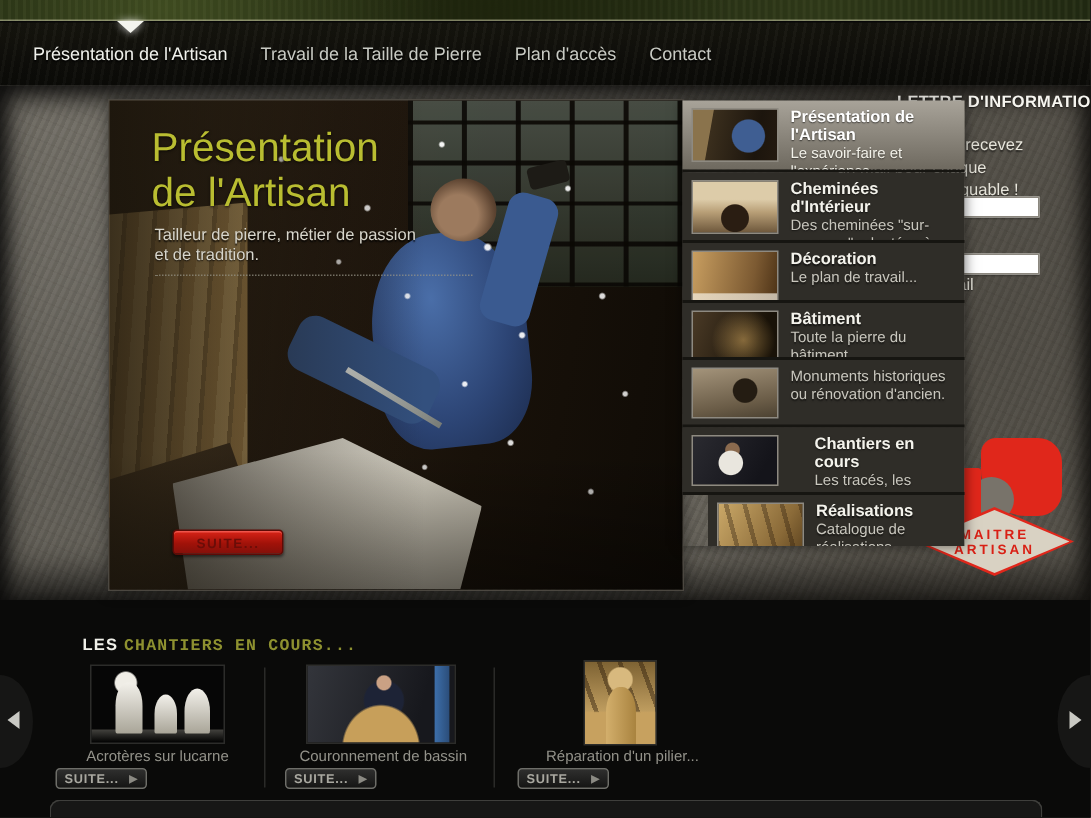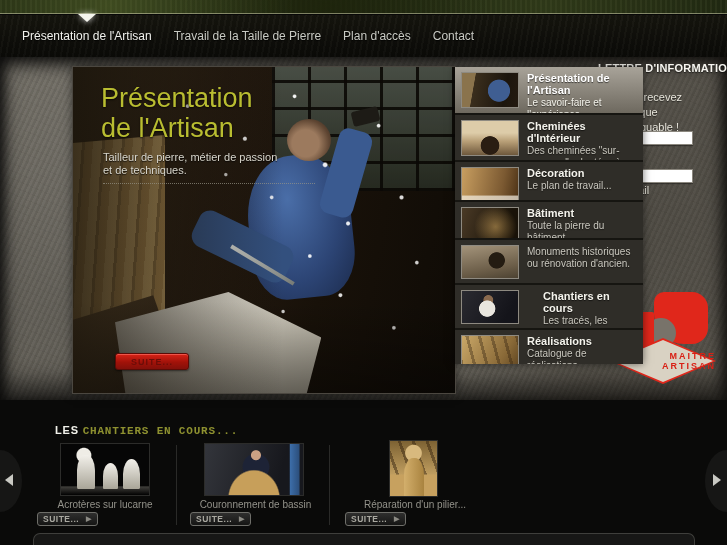--- a/index.html
+++ b/index.html
@@ -64,21 +64,21 @@
     border-radius:10px 16px 16px 30px; }
   .l-hole { position:absolute; left:8px; top:26px; width:30px; height:30px; border-radius:50%;
     background:#78736a; }
   .l-bar { position:absolute; left:2px; top:20px; width:14px; height:50px; background:#e0271b;
     border-radius:2px; }
   #logo-diamond { position:absolute; left:610px; top:338px; width:106px; height:46px; z-index:3; }
   .d-outer { position:absolute; inset:0; background:#e0271b;
     clip-path:polygon(50% 0, 100% 50%, 50% 100%, 0 50%); }
   .d-inner { position:absolute; left:3px; top:2px; right:3px; bottom:2px; background:#d9d2c3;
     clip-path:polygon(50% 0, 100% 50%, 50% 100%, 0 50%); }
-  .d-text { position:absolute; inset:0; padding-top:13px; text-align:right; color:#d92015;
+  .d-text { position:absolute; inset:0; padding-top:13px; text-align:center; color:#d92015;
     font-size:9px; font-weight:bold; letter-spacing:2px; line-height:10px; }
 
   
   #hero { position:absolute; left:73px; top:67px; width:382px; height:326px; overflow:hidden;
     z-index:4; box-shadow:0 0 0 1px #4b4740, 0 0 10px rgba(0,0,0,.6);
     background:linear-gradient(100deg, #3a2d1c 0%, #241a10 35%, #181109 65%, #0f0b06 100%); }
   .h-window { position:absolute; left:52%; top:0; right:0; height:38%;
     background:
       repeating-linear-gradient(90deg, rgba(10,8,5,.9) 0 3px, transparent 3px 36px),
       repeating-linear-gradient(0deg, rgba(10,8,5,.9) 0 3px, transparent 3px 27px),
@@ -135,21 +135,21 @@
     color:#6b0d08; font-size:9px; font-weight:bold; letter-spacing:1px;
     display:flex; align-items:center; justify-content:center; cursor:pointer; }
 
   
   #sidebar { position:absolute; left:455px; top:67px; width:188px; z-index:6;
     box-shadow:0 0 8px rgba(0,0,0,.55); }
   .m-item { display:flex; padding:5px 6px; background:#2f2d28; border-bottom:2px solid #161511;
     cursor:pointer; overflow:hidden; }
   .m-item.active { background:linear-gradient(#a8a399, #6e695f); }
   .m-i1{height:48px;} .m-i2{height:47px;} .m-i3{height:38px;} .m-i4{height:40px;}
-  .m-i5{height:45px;} .m-i6{height:45px;gap:16px;} .m-i7{height:34px; border-bottom:none;}
+  .m-i5{height:45px;} .m-i6{height:45px;gap:16px;} .m-i7{height:34px; border-bottom:none;margin-left:17px;}
   .m-thumb { flex:0 0 58px; height:36px; margin-right:8px; border:1px solid #8e8a81;
     background:#222; }
   .m-i5 .m-thumb, .m-i6 .m-thumb { height:34px; }
   .t1 { background:radial-gradient(circle at 66% 52%, #3f5e92 26%, transparent 28%),
         linear-gradient(100deg, #8a734c 0 22%, #3a2e1d 23%, #1c150d 75%, #241a10); }
   .t2 { background:linear-gradient(180deg, #ddcca9 0 30%, #b89f77 55%, #6e583c),
         radial-gradient(circle at 50% 70%, #2a1d12 22%, transparent 24%); }
   .t2 { background:radial-gradient(circle at 50% 72%, #2a1d12 24%, transparent 26%),
         linear-gradient(180deg, #ddcca9 0 35%, #b89f77 60%, #6e583c); }
   .t3 { background:radial-gradient(circle at 60% 55%, rgba(214,170,96,.55), transparent 55%),
@@ -282,21 +282,21 @@
     <div class="h-chisel"></div>
     <div class="h-stone"></div>
     <div class="h-specks"></div>
     <div class="h-shade"></div>
     <div class="h-title">
       <span>Présentation</span><br>
       <span>de l'Artisan</span>
     </div>
     <div class="h-sub">
       <span>Tailleur de pierre, métier de passion</span><br>
-      <span>et de techniques.</span>
+      <span>et de tradition.</span>
     </div>
     <div class="h-dots"></div>
     <div class="h-cta">SUITE...</div>
   </div>
 
   <div id="sidebar">
     <div class="m-item m-i1 active">
       <div class="m-thumb t1"></div>
       <div class="m-text">
         <div class="m-title">Présentation de l'Artisan</div>

